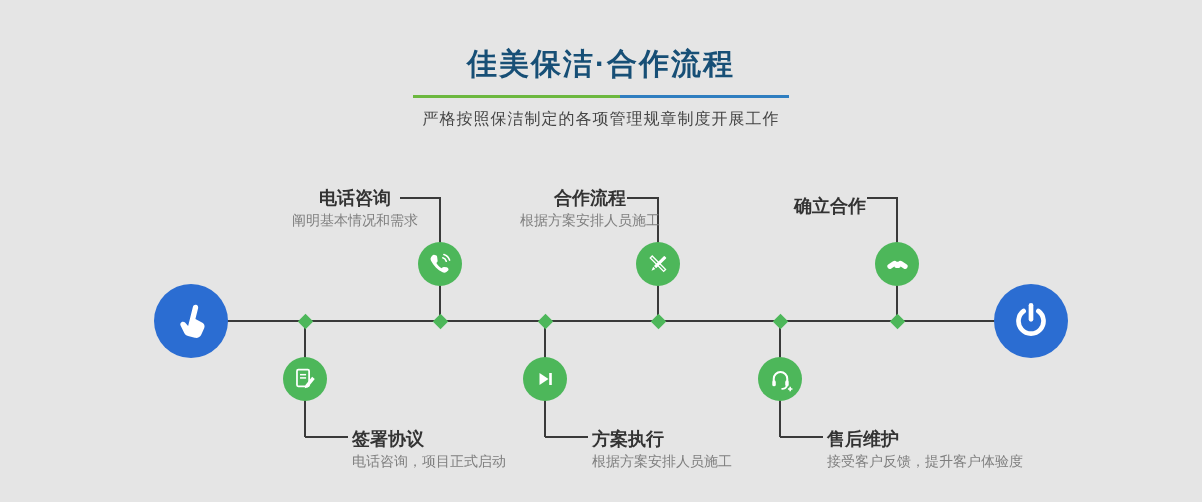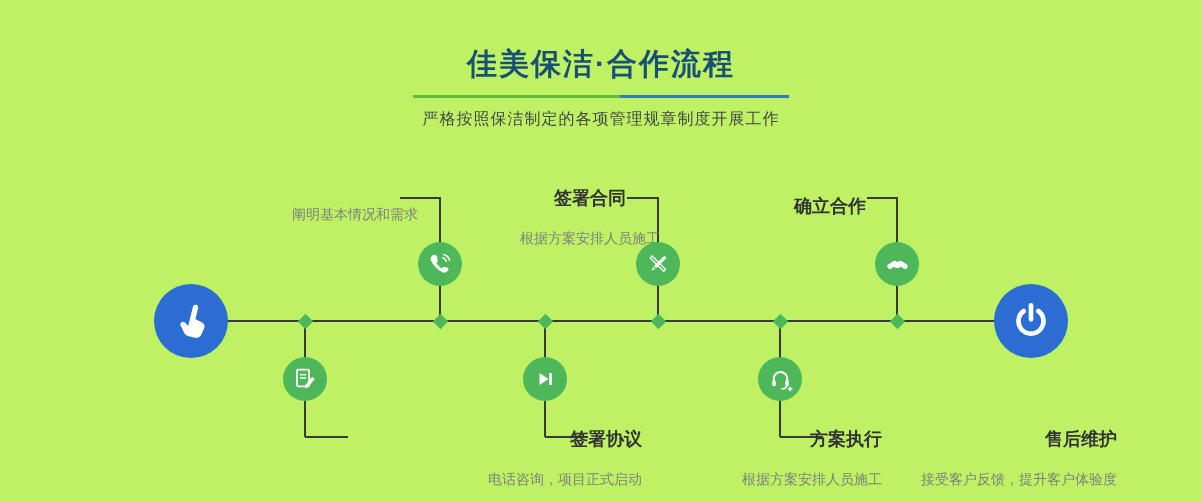--- a/index.html
+++ b/index.html
@@ -1,17 +1,17 @@
 <!DOCTYPE html>
 <html><head>
 <meta charset="utf-8">
 <style>
   html,body{margin:0;padding:0;background:#fff;}
   .stage{
-    position:relative;width:1202px;height:502px;background:#bef264;
+    position:relative;width:1202px;height:502px;background:#e5e5e5;
     font-family:"Liberation Sans","DejaVu Sans",sans-serif;overflow:hidden;
   }
   
   .page-title{
     position:absolute;top:44px;left:0;width:100%;margin:0;
     text-align:center;font-size:30px;font-weight:bold;letter-spacing:2px;
     color:var(--title-color,#174f76);
   }
   .title-divider{
     position:absolute;top:95px;left:413px;width:376px;height:3px;
@@ -28,23 +28,23 @@
   .node{position:absolute;border-radius:50%;display:flex;align-items:center;justify-content:center;z-index:3;}
   .node.big{width:74px;height:74px;background:var(--accent-blue,#2b6dd2);}
   .node.small{width:44px;height:44px;background:var(--accent-green,#4db75a);}
   .diamond{
     position:absolute;width:11px;height:11px;z-index:4;
     background:var(--accent-green,#4db75a);transform:rotate(45deg);
   }
   
   .step{position:absolute;z-index:2;}
   .step.top{width:200px;text-align:center;}
-  .step.bottom{width:290px;text-align:right;}
+  .step.bottom{width:290px;text-align:left;}
   .step-title{font-size:18px;font-weight:bold;color:#333333;}
-  .step-desc{margin-top:20px;font-size:14px;color:#7f7f7f;}
+  .step-desc{margin-top:2px;font-size:14px;color:#7f7f7f;}
   svg{display:block;}
 </style>
 </head>
 <body>
 
 <div class="stage" style="--accent-green: #4db75a; --accent-blue: #2b6dd2; --title-color: #174f76; --divider-green: #6cb83f; --divider-blue: #2f7ec0; --line-color: #3a3a3a;">
 
   <h1 class="page-title">佳美保洁·合作流程</h1>
   <div class="title-divider"></div>
   <p class="page-subtitle">严格按照保洁制定的各项管理规章制度开展工作</p>
@@ -129,24 +129,25 @@
     <svg width="27" height="27" viewBox="0 0 24 24">
       <path d="M6 14v-2.6a6 6 0 0 1 12 0V14" fill="none" stroke="#fff" stroke-width="1.8"></path>
       <rect x="4.7" y="12.7" width="3.1" height="5.4" rx="1.5" fill="#fff"></rect>
       <rect x="16.2" y="12.7" width="3.1" height="5.4" rx="1.5" fill="#fff"></rect>
       <path d="M17.6 18a4.6 4.6 0 0 1-4.2 2.3" fill="none" stroke="#fff" stroke-width="1.5" stroke-linecap="round"></path>
       <path d="M18.6 20.4h4M20.6 18.4v4" stroke="#fff" stroke-width="1.4"></path>
     </svg>
   </div>
 
   <div class="step top" style="left:255px;top:186px;">
+    <div class="step-title">电话咨询</div>
     <div class="step-desc">阐明基本情况和需求</div>
   </div>
   <div class="step top" style="left:490px;top:186px;">
-    <div class="step-title">签署合同</div>
+    <div class="step-title">合作流程</div>
     <div class="step-desc">根据方案安排人员施工</div>
   </div>
   <div class="step top" style="left:730px;top:194px;">
     <div class="step-title">确立合作</div>
   </div>
 
   <div class="step bottom" style="left:352px;top:427px;">
     <div class="step-title">签署协议</div>
     <div class="step-desc">电话咨询，项目正式启动</div>
   </div>

